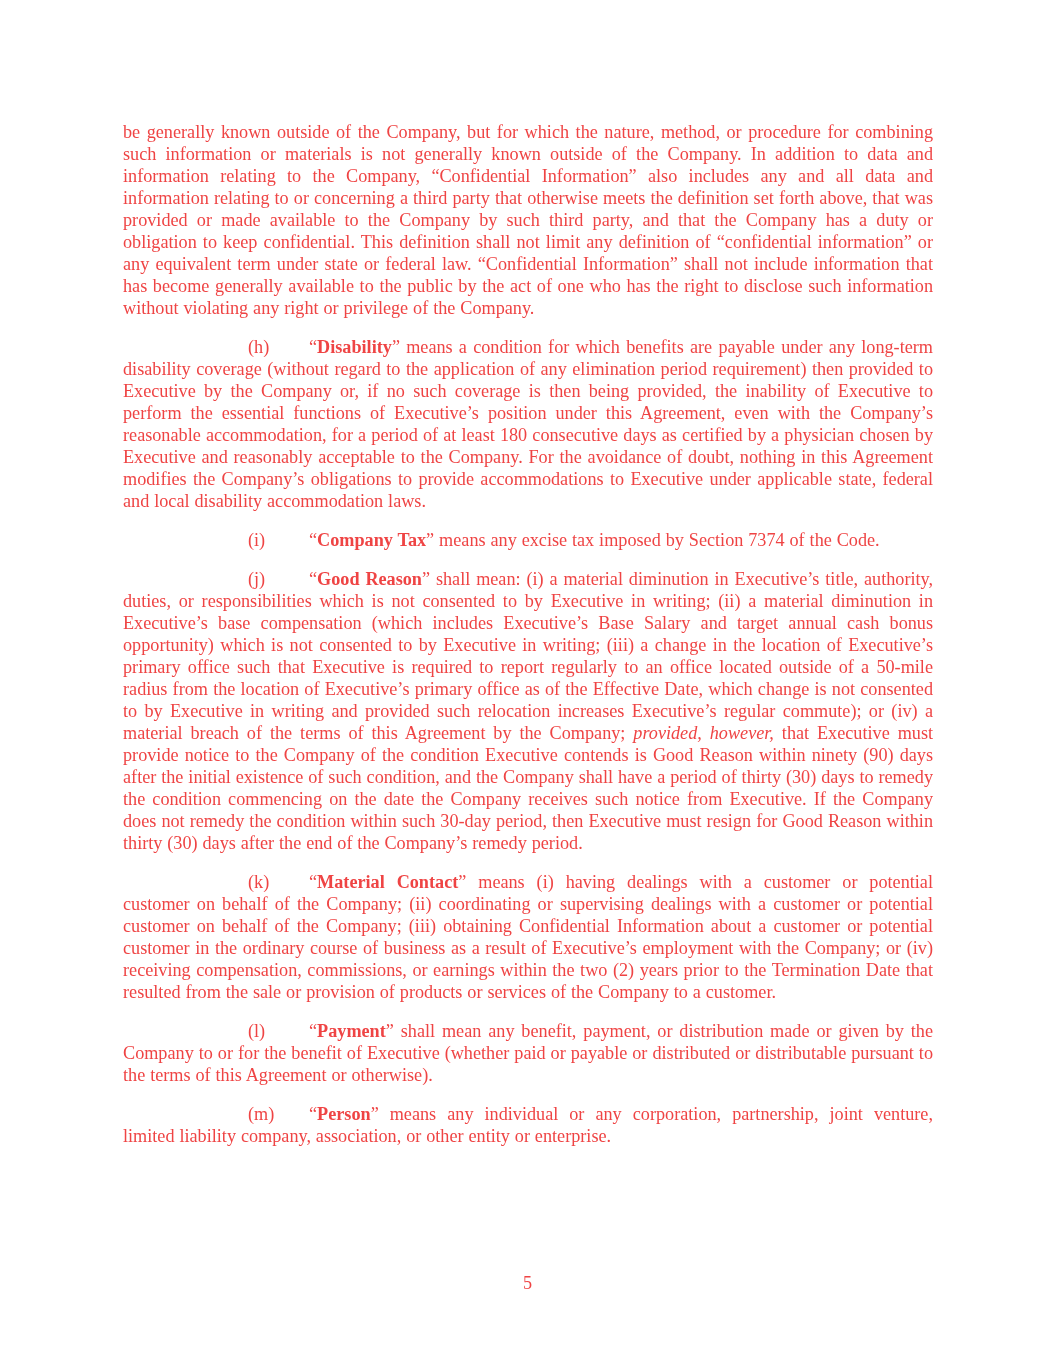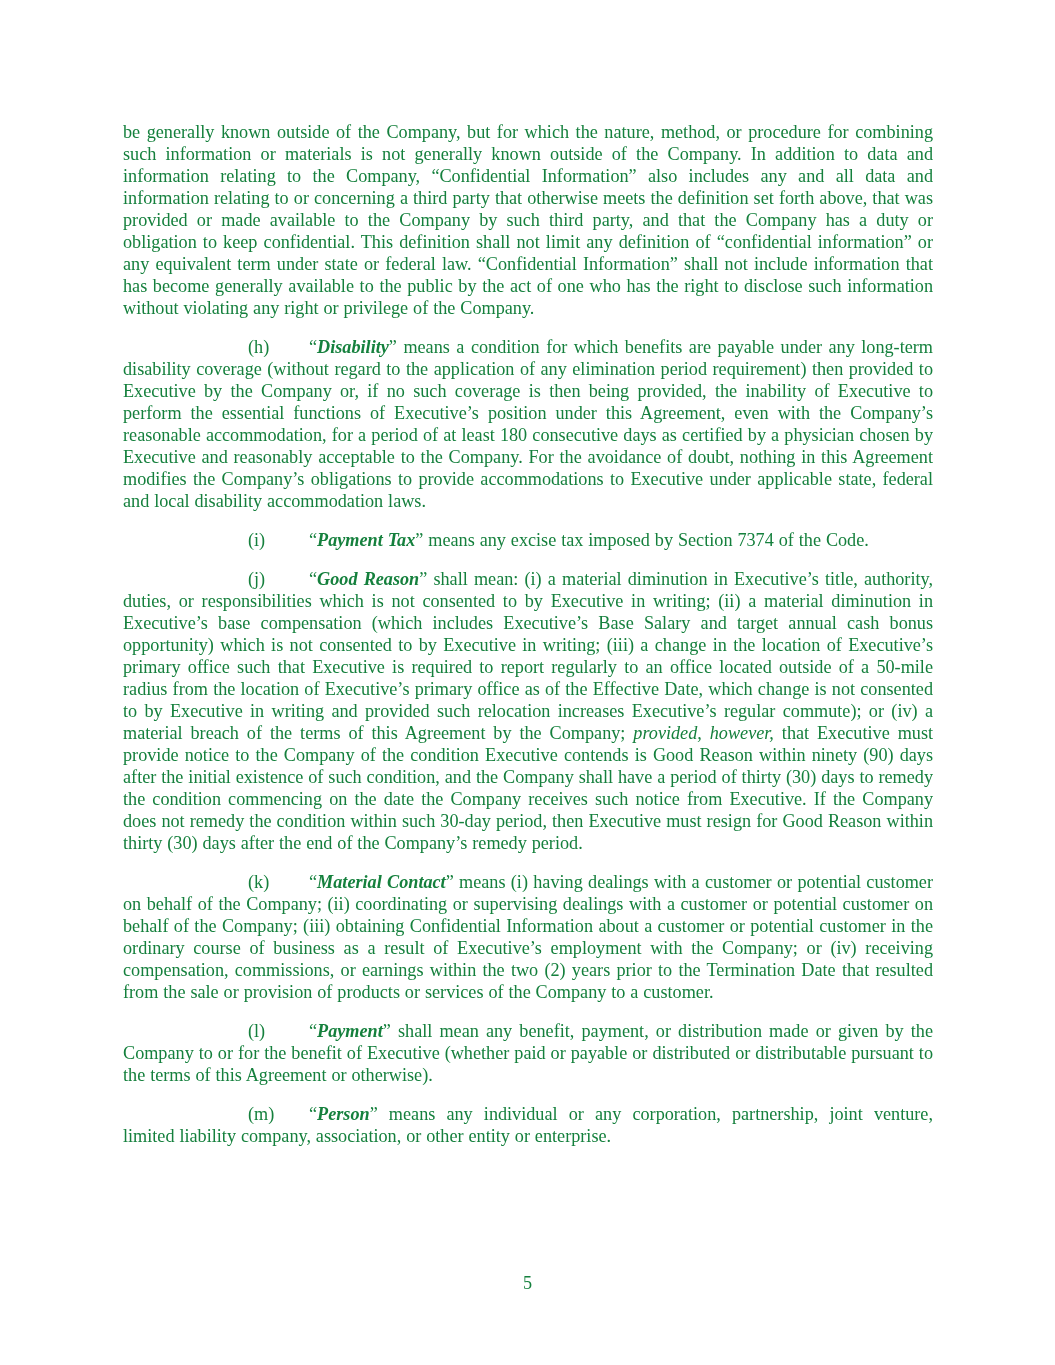--- a/index.html
+++ b/index.html
@@ -5,21 +5,21 @@
   html, body {
     margin: 0;
     padding: 0;
     background: #ffffff;
   }
   .page {
     position: relative;
     width: 1055px;
     height: 1365px;
     background: #ffffff;
-    color: #15803d;
+    color: #ef4444;
     font-family: "Liberation Serif", serif;
     overflow: hidden;
   }
   .content {
     position: absolute;
     left: 123px;
     top: 121px;
     width: 810px;
   }
   .content p {
@@ -30,39 +30,39 @@
     word-spacing: 0.02em;
   }
   .content p.indent {
     text-indent: 125px;
   }
   .marker {
     display: inline-block;
     width: 61px;
     text-indent: 0;
   }
-  .bi { font-weight: bold; font-style: italic; }
+  .bi { font-weight: bold; }
   .i  { font-style: italic; margin-top: 44px; }
   .page-number {
     position: absolute;
     left: 0;
     top: 1272px;
     width: 1055px;
     text-align: center;
     font-size: 18.2px;
     line-height: 22px;
   }
 </style>
 </head>
 <body>
 
 <div class="page">
   <div class="content">
       <p><span>be generally known outside of the Company, but for which the nature, method, or procedure for combining such information or materials is not generally known outside of the Company. In addition to data and information relating to the Company, “Confidential Information” also includes any and all data and information relating to or concerning a third party that otherwise meets the definition set forth above, that was provided or made available to the Company by such third party, and that the Company has a duty or obligation to keep confidential. This definition shall not limit any definition of “confidential information” or any equivalent term under state or federal law. “Confidential Information” shall not include information that has become generally available to the public by the act of one who has the right to disclose such information without violating any right or privilege of the Company.</span></p>
       <p class="indent"><span class="marker">(h)</span><span>“</span><span class="bi">Disability</span><span>” means a condition for which benefits are payable under any long-term disability coverage (without regard to the application of any elimination period requirement) then provided to Executive by the Company or, if no such coverage is then being provided, the inability of Executive to perform the essential functions of Executive’s position under this Agreement, even with the Company’s reasonable accommodation, for a period of at least 180 consecutive days as certified by a physician chosen by Executive and reasonably acceptable to the Company. For the avoidance of doubt, nothing in this Agreement modifies the Company’s obligations to provide accommodations to Executive under applicable state, federal and local disability accommodation laws.</span></p>
-      <p class="indent"><span class="marker">(i)</span><span>“</span><span class="bi">Payment Tax</span><span>” means any excise tax imposed by Section 7374 of the Code.</span></p>
+      <p class="indent"><span class="marker">(i)</span><span>“</span><span class="bi">Company Tax</span><span>” means any excise tax imposed by Section 7374 of the Code.</span></p>
       <p class="indent"><span class="marker">(j)</span><span>“</span><span class="bi">Good Reason</span><span>” shall mean: (i) a material diminution in Executive’s title, authority, duties, or responsibilities which is not consented to by Executive in writing; (ii) a material diminution in Executive’s base compensation (which includes Executive’s Base Salary and target annual cash bonus opportunity) which is not consented to by Executive in writing; (iii) a change in the location of Executive’s primary office such that Executive is required to report regularly to an office located outside of a 50-mile radius from the location of Executive’s primary office as of the Effective Date, which change is not consented to by Executive in writing and provided such relocation increases Executive’s regular commute); or (iv) a material breach of the terms of this Agreement by the Company; </span><span class="i">provided, however,</span><span> that Executive must provide notice to the Company of the condition Executive contends is Good Reason within ninety (90) days after the initial existence of such condition, and the Company shall have a period of thirty (30) days to remedy the condition commencing on the date the Company receives such notice from Executive. If the Company does not remedy the condition within such 30-day period, then Executive must resign for Good Reason within thirty (30) days after the end of the Company’s remedy period.</span></p>
       <p class="indent"><span class="marker">(k)</span><span>“</span><span class="bi">Material Contact</span><span>” means (i) having dealings with a customer or potential customer on behalf of the Company; (ii) coordinating or supervising dealings with a customer or potential customer on behalf of the Company; (iii) obtaining Confidential Information about a customer or potential customer in the ordinary course of business as a result of Executive’s employment with the Company; or (iv) receiving compensation, commissions, or earnings within the two (2) years prior to the Termination Date that resulted from the sale or provision of products or services of the Company to a customer.</span></p>
       <p class="indent"><span class="marker">(l)</span><span>“</span><span class="bi">Payment</span><span>” shall mean any benefit, payment, or distribution made or given by the Company to or for the benefit of Executive (whether paid or payable or distributed or distributable pursuant to the terms of this Agreement or otherwise).</span></p>
       <p class="indent"><span class="marker">(m)</span><span>“</span><span class="bi">Person</span><span>” means any individual or any corporation, partnership, joint venture, limited liability company, association, or other entity or enterprise.</span></p>
     </div>
   <div class="page-number">5</div>
 </div>
 
 </body></html>

